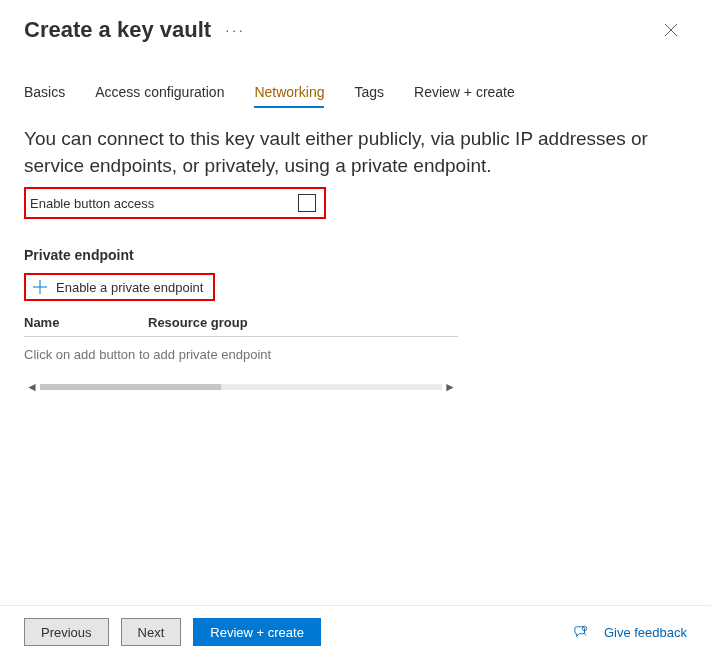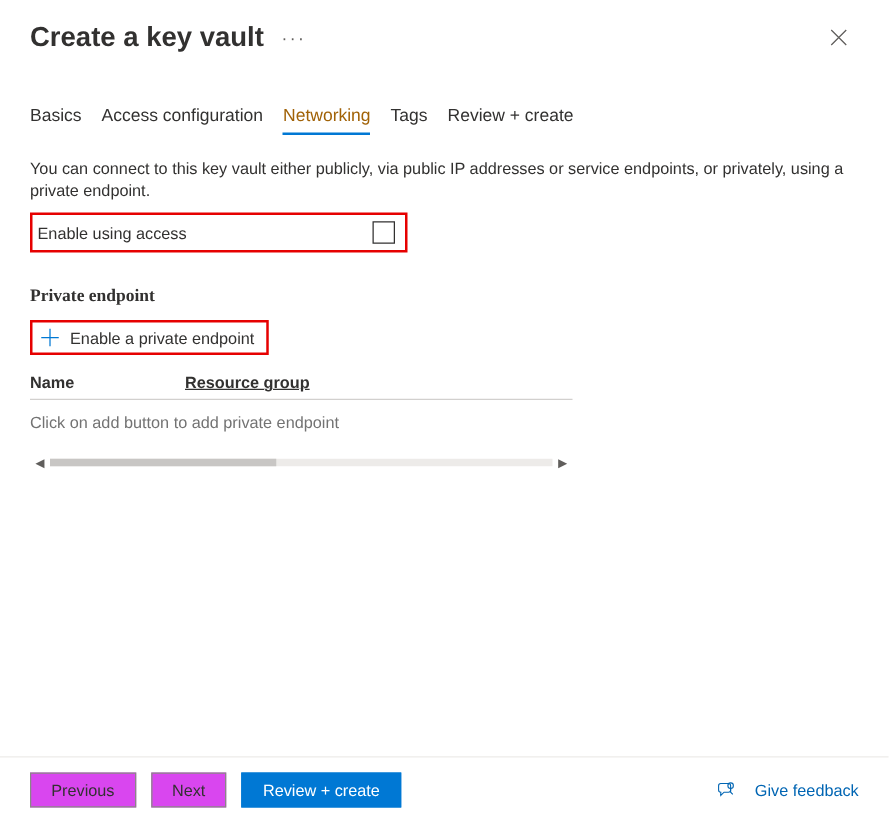--- a/index.html
+++ b/index.html
@@ -37,21 +37,21 @@
   }
   .close-btn {
     margin-left: auto;
     width: 32px; height: 32px;
     display: flex; align-items:center; justify-content:center;
     cursor: pointer;
     color: #605e5c;
   }
   .tabs {
     display: flex;
-    gap: 16px;
+    gap: 30px;
     padding: 34px 24px 0 24px;
     border-bottom: none;
     text-align: right;
   }
   .tab {
     font-size: 14px;
     color: #323130;
     padding-bottom: 6px;
     cursor: pointer;
   }
@@ -59,21 +59,21 @@
     color: #a16207;
     border-bottom: 2px solid #0078d4;
     font-weight: 400;
   }
   .content {
     padding: 18px 24px 0 24px;
     flex: 1 1 auto;
     overflow: hidden;
   }
   .intro {
-    font-size: 13px;
+    font-size: 19px;
     color: #323130;
     line-height: 1.4;
     max-width: 660px;
   }
   .enable-row {
     margin-top: 8px;
     padding: 5px 8px 5px 4px;
     border: 2px solid #e60000;
     width: 302px;
     display: flex;
@@ -86,21 +86,20 @@
   .checkbox {
     width: 18px; height: 18px;
     border: 1px solid #323130;
     background: #fff;
     cursor: pointer;
   }
   .section-head {
     margin-top: 28px;
     font-size: 14px;
     font-weight: 600;
-    font-family: Liberation Serif, serif;
   }
   .section-desc {
     margin-top: 10px;
     font-size: 13px;
     line-height: 1.5;
     max-width: 662px;
   }
   .link {
     color: #0065b3;
     cursor: pointer;
@@ -124,21 +123,21 @@
     font-size: 13px;
   }
   .table-head {
     display: flex;
     border-bottom: 1px solid #d2d0ce;
     padding-bottom: 6px;
     font-weight: 600;
   }
   .th-name { width: 124px; }
   .th-sub { width: 150px; }
-  .th-rg { flex: 1; text-decoration: underline; }
+  .th-rg { flex: 1; }
   .table-empty {
     padding-top: 10px;
     color: #737373;
   }
   .hscroll {
     margin-top: 18px;
     width: 434px;
     display: flex;
     align-items: center;
   }
@@ -170,21 +169,21 @@
   }
   .btn {
     height: 28px;
     padding: 0 16px;
     font-size: 13px;
     cursor: pointer;
     display: inline-flex;
     align-items: center;
     justify-content: center;
     border: 1px solid #8a8886;
-    background: #d946ef;
+    background: #e5e5e5;
     color: #323130;
   }
   .btn.primary {
     background: #0078d4;
     border-color: #0078d4;
     color: #fff;
   }
   .feedback {
     margin-left: auto;
     color: #0065b3;
@@ -214,21 +213,21 @@
     <div class="tab">Access configuration</div>
     <div class="tab active">Networking</div>
     <div class="tab">Tags</div>
     <div class="tab">Review + create</div>
   </div>
 
   <div class="content">
     <div class="intro">You can connect to this key vault either publicly, via public IP addresses or service endpoints, or privately, using a private endpoint.</div>
 
     <div class="enable-row">
-      <span class="enable-label">Enable using access</span>
+      <span class="enable-label">Enable button access</span>
       <span class="checkbox"></span>
     </div>
 
     <div class="section-head">Private endpoint</div>
 
 
     <div class="create-pe">
       <svg class="plus-icon" viewBox="0 0 16 16">
           <path d="M8 1 V15 M1 8 H15" stroke="#0078d4" stroke-width="1" fill="none"></path>
         </svg>

